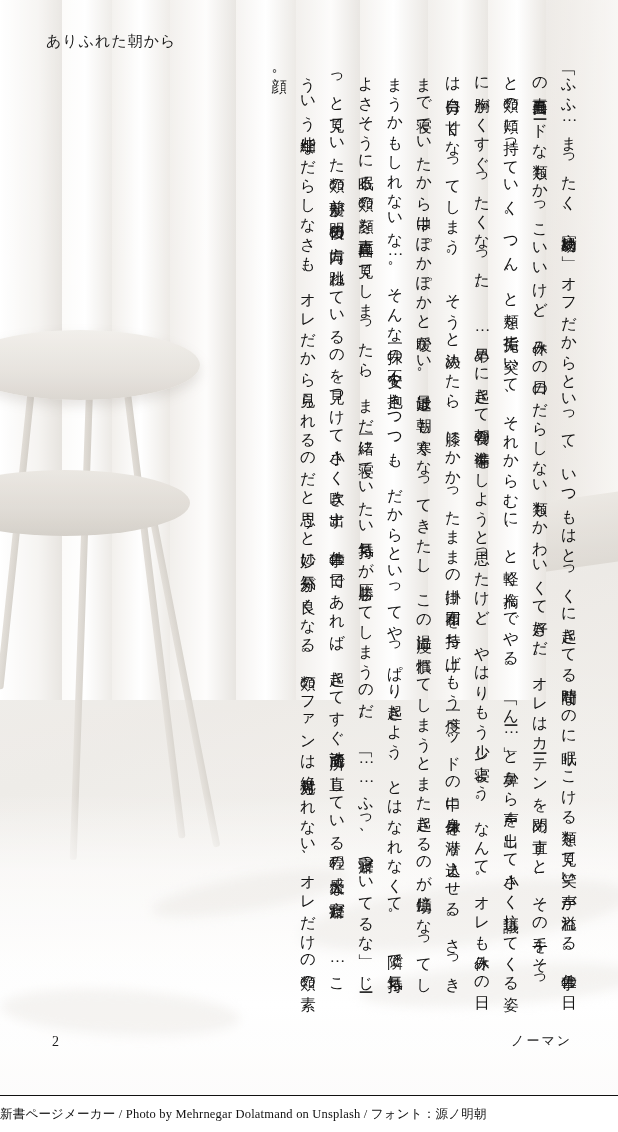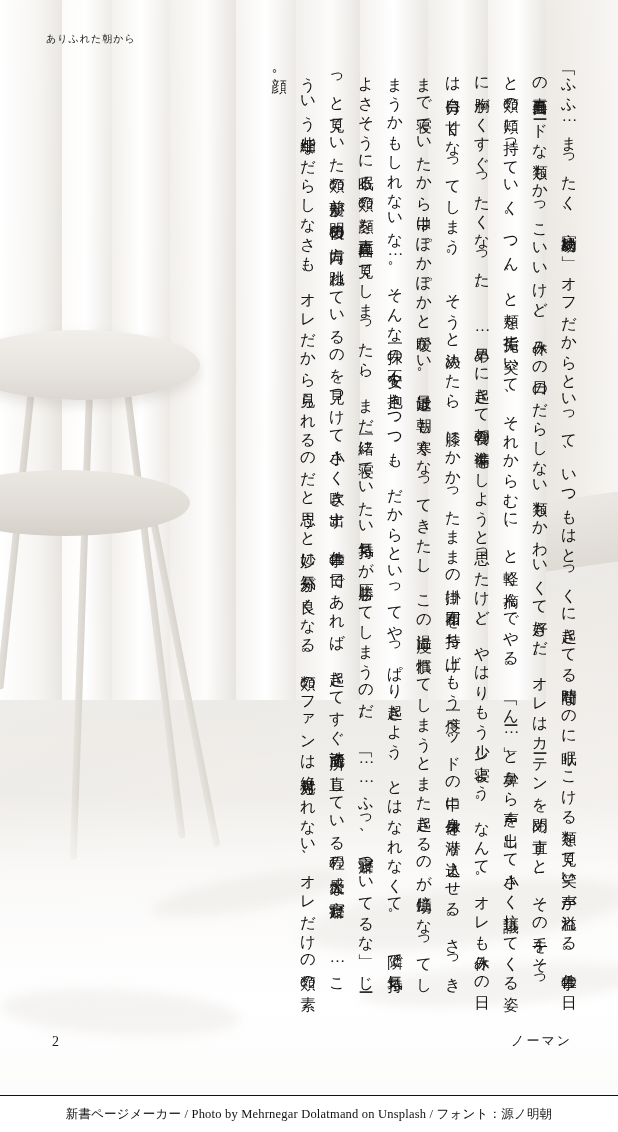--- a/index.html
+++ b/index.html
@@ -112,21 +112,21 @@
   
   .wash {
     position: absolute; inset: 0;
     background: linear-gradient(180deg, rgba(255,255,255,0.25) 0%, rgba(255,255,255,0.12) 40%, rgba(255,255,255,0.35) 100%);
   }
 
   
   .title {
     position: absolute;
     left: 46px; top: 32px;
-    font-size: 10px;
+    font-size: 15px;
     letter-spacing: 1px;
     color: #1b1b1b;
     font-family: "Liberation Serif", "DejaVu Serif", serif;
     white-space: nowrap;
   }
 
   .body-text {
     position: absolute;
     left: 36px;
     top: 66px;
@@ -158,21 +158,21 @@
   }
 
   .footer {
     position: absolute;
     left: 0; top: 1095px;
     width: 618px; height: 37px;
     background: #ffffff;
     border-top: 1px solid #111111;
     display: flex;
     align-items: center;
-    justify-content: center;
+    justify-content: flex-start;
   }
   .footer span {
     font-size: 12.5px;
     color: #101010;
     letter-spacing: 0.2px;
     white-space: nowrap;
   }
 </style>
 </head>
 <body>

